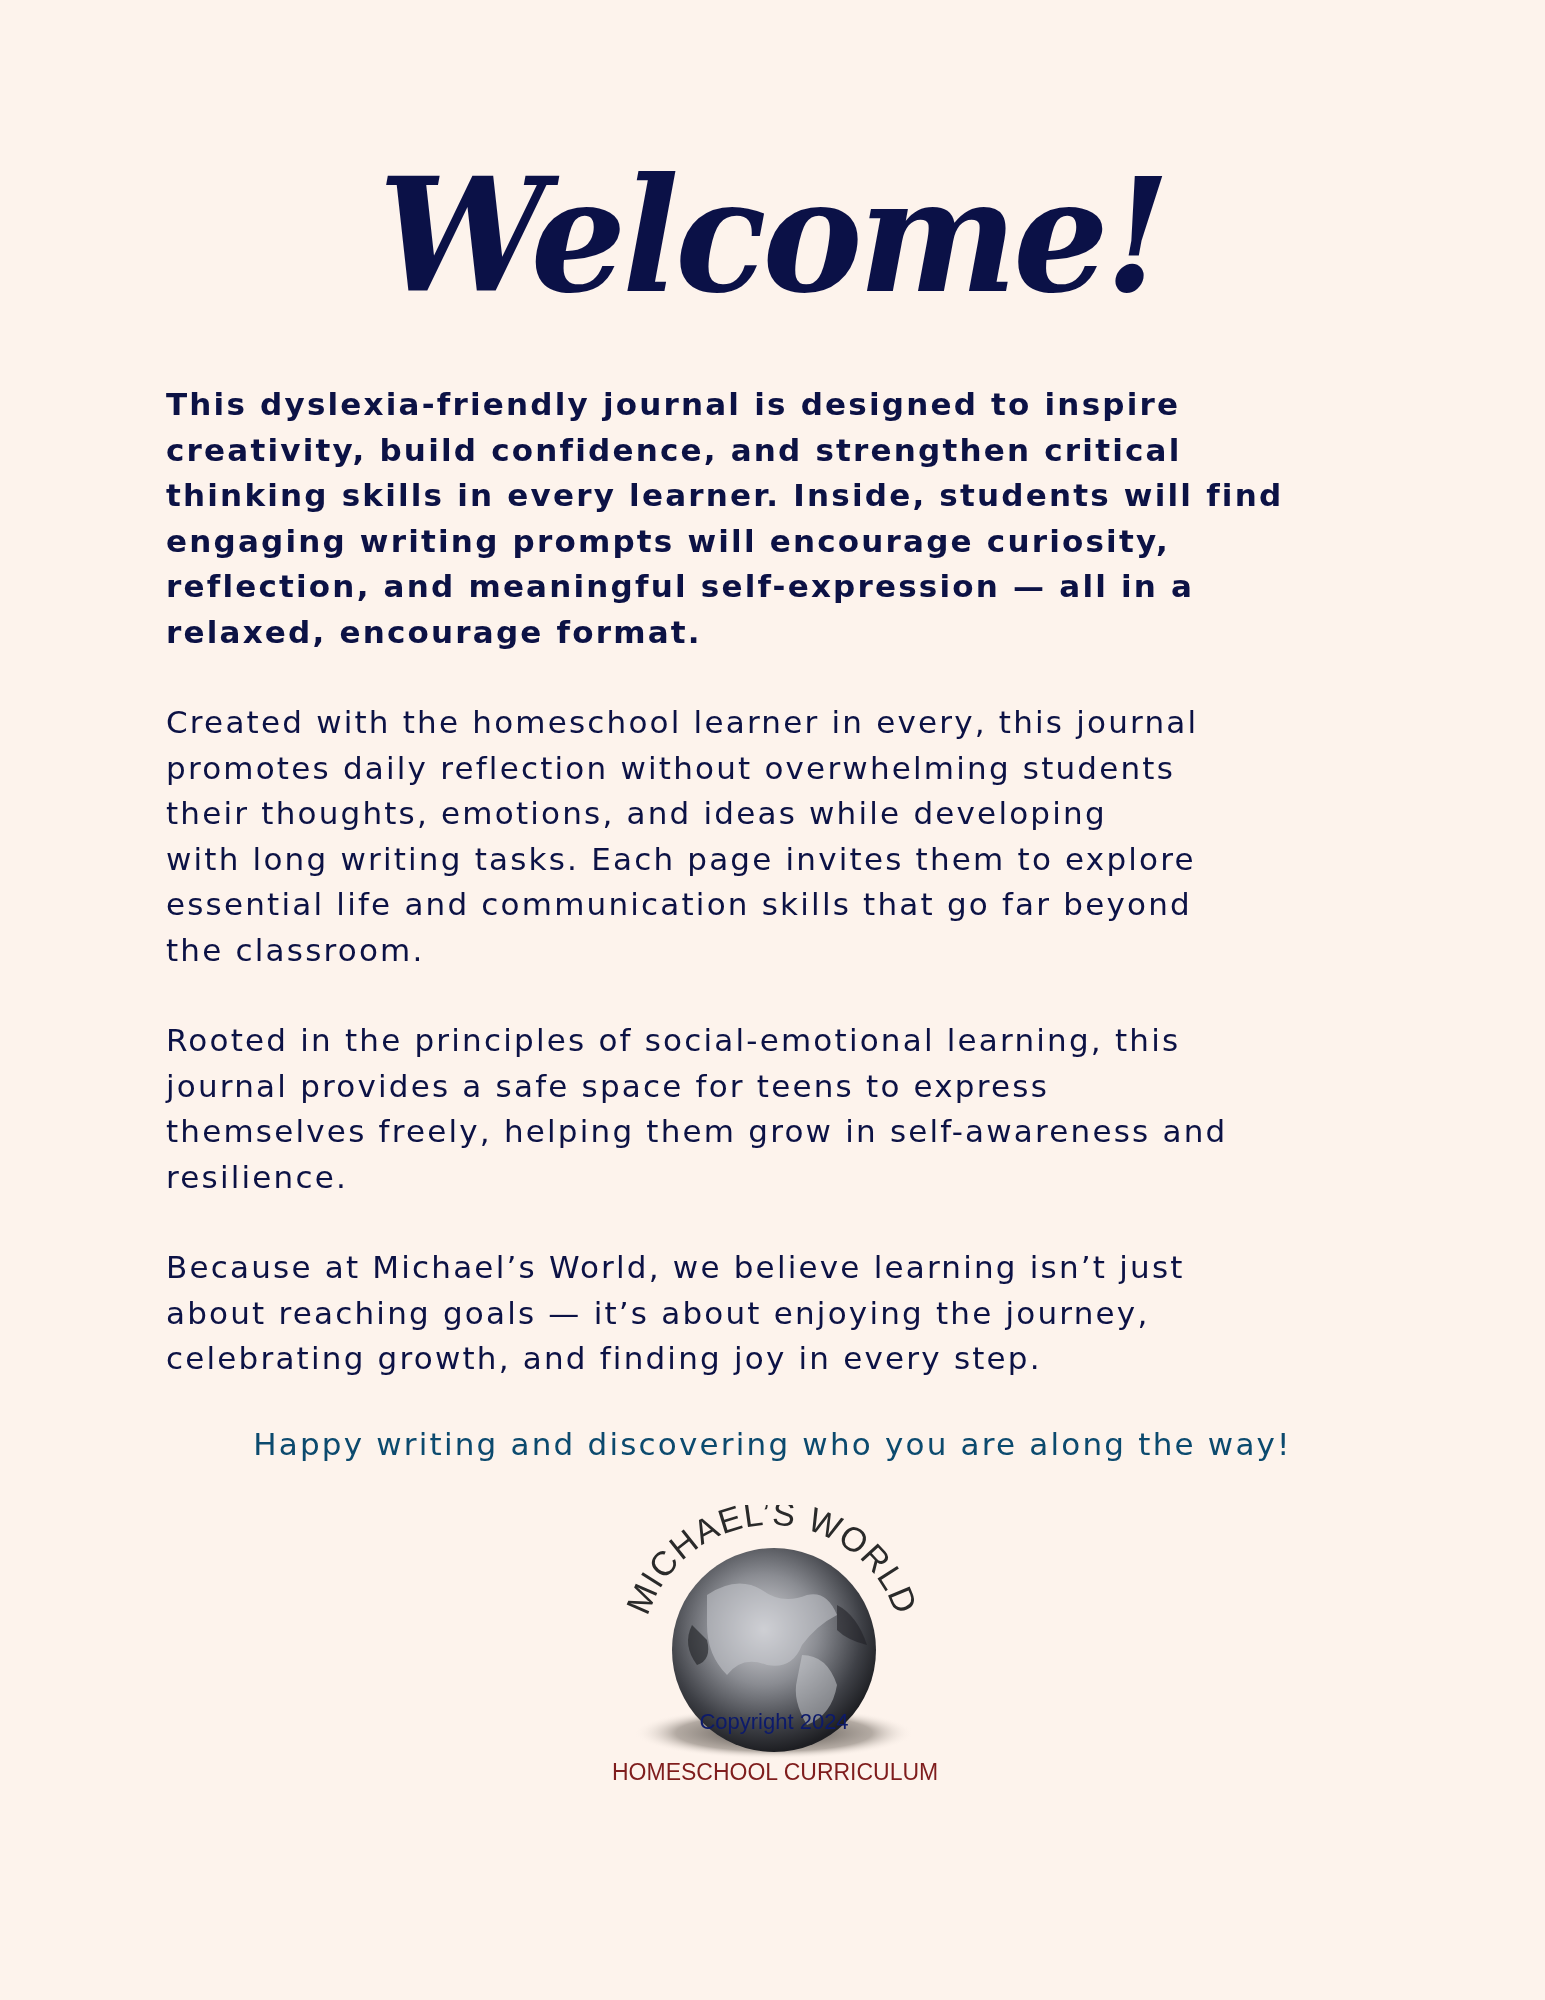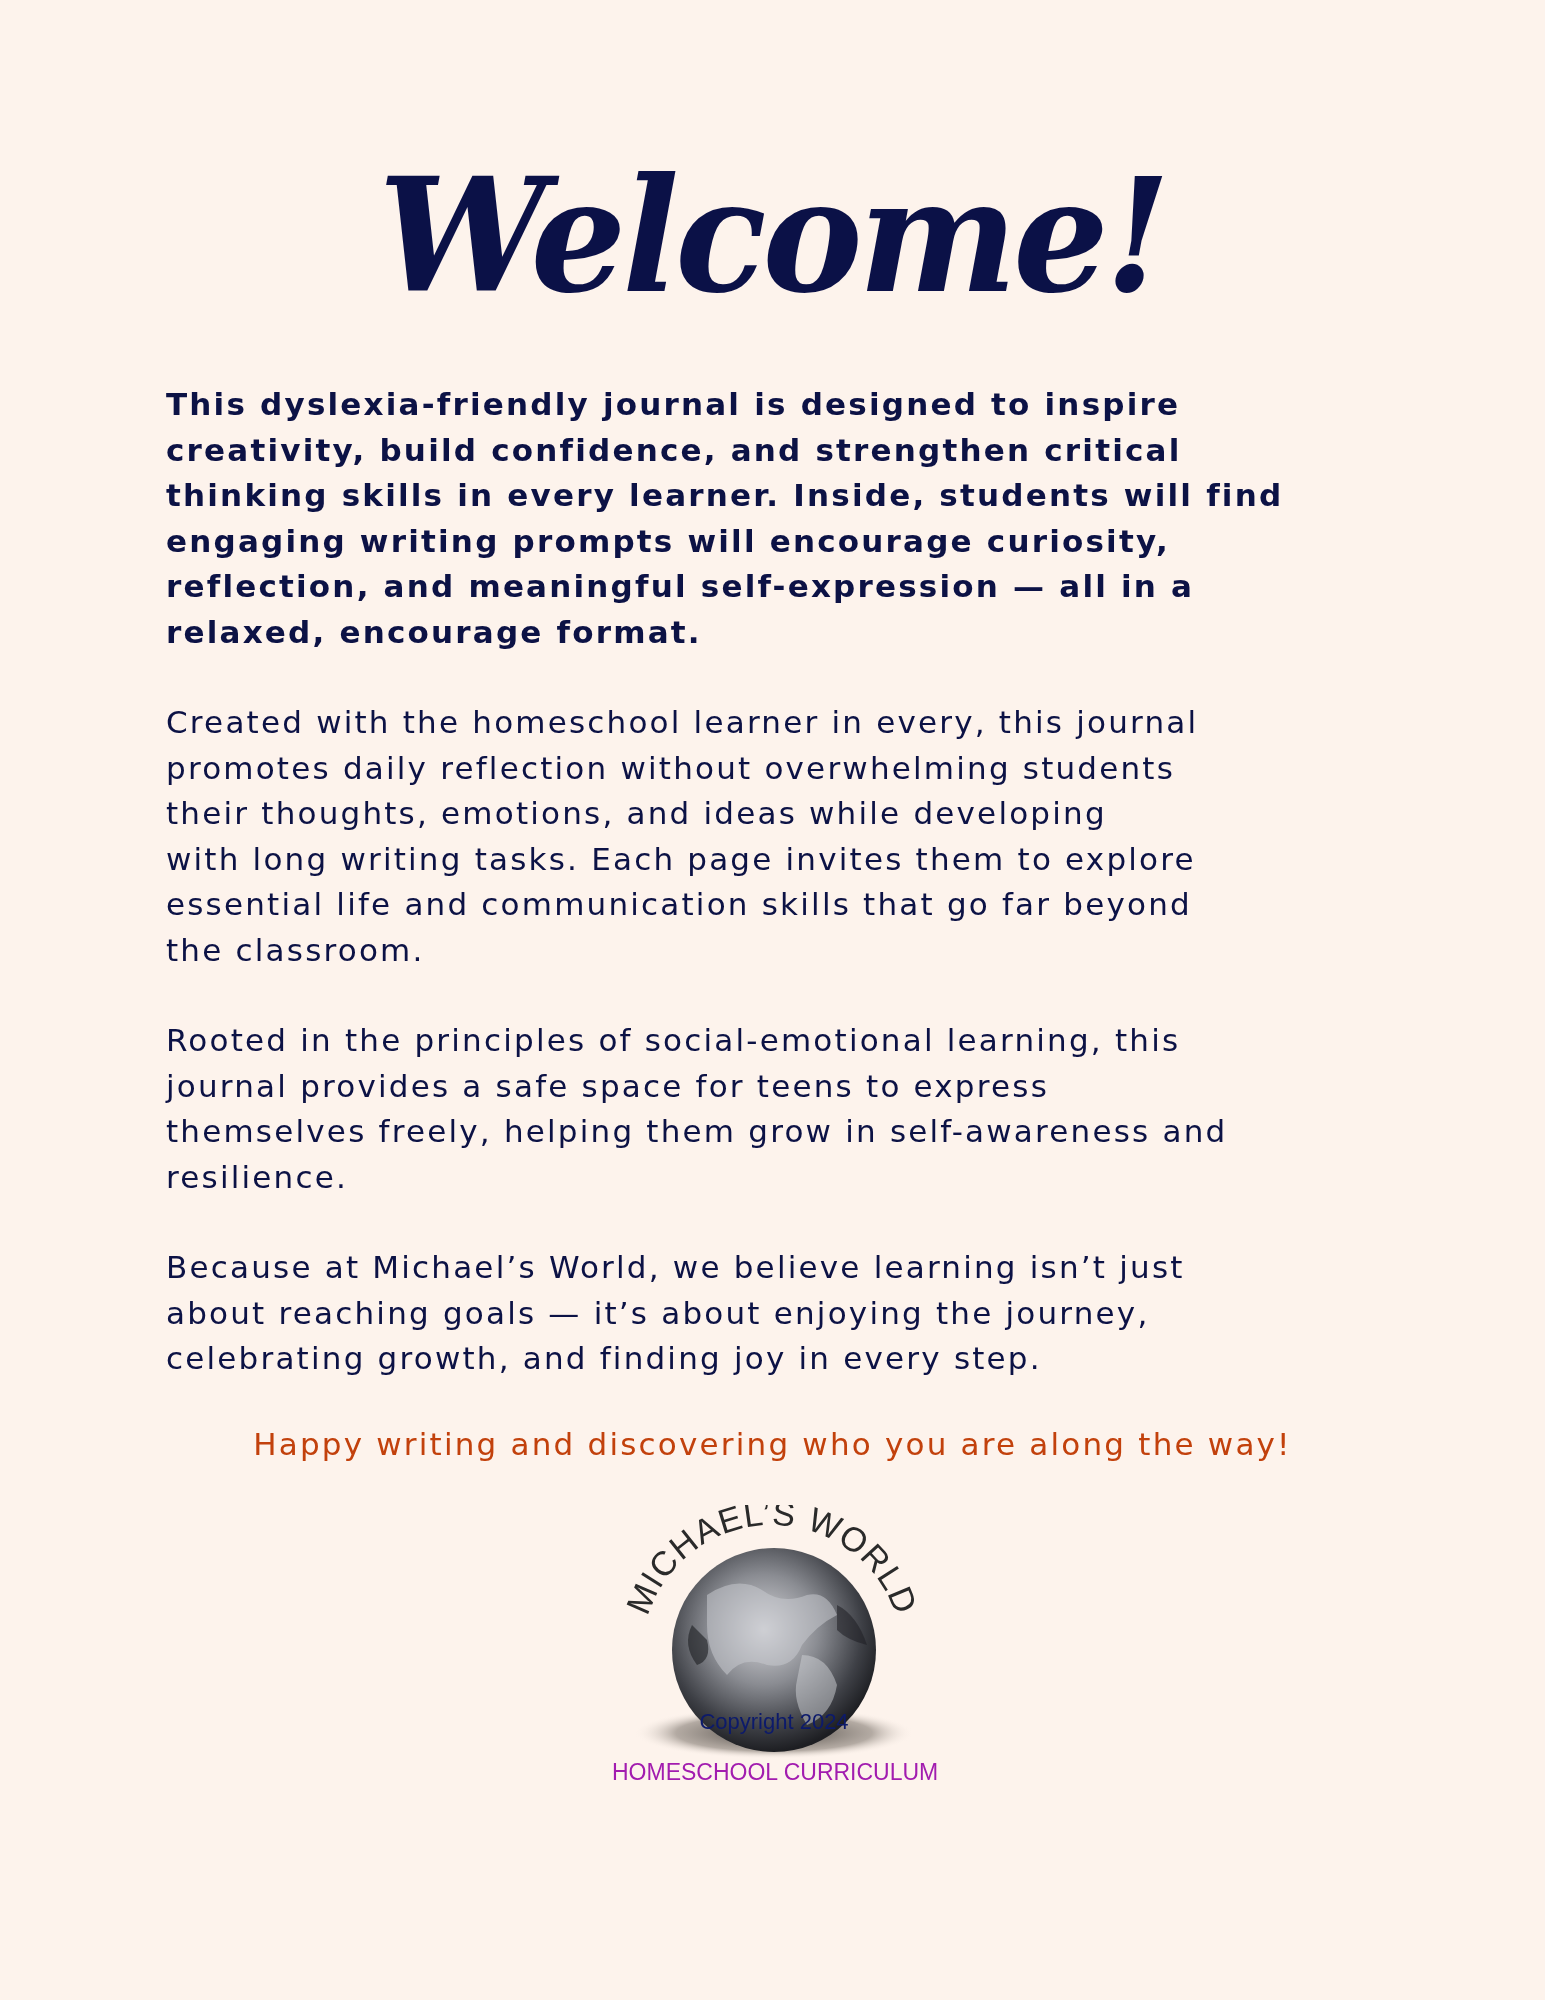--- a/index.html
+++ b/index.html
@@ -18,27 +18,27 @@
   }
   .para {
     position:absolute; left:166px; width:1300px;
     font-size:31px; line-height:45.5px; letter-spacing:2.2px;
     color:#0c1245;
   }
   .para .line { display:block; white-space:nowrap; }
   .happy {
     position:absolute; left:0; width:1545px; top:1422px;
     text-align:center; font-size:31px; line-height:45px; letter-spacing:2.2px;
-    color:#c2410c; white-space:nowrap;
+    color:#0c4a6e; white-space:nowrap;
   }
   .logo { position:absolute; left:612px; top:1505px; width:320px; height:300px; }
   .logo svg { display:block; }
   .logo .sub {
     position:absolute; left:0; width:320px; top:254px; text-align:center;
-    font-family:"Liberation Sans", sans-serif; font-size:23px; color:#a21caf;
+    font-family:"Liberation Sans", sans-serif; font-size:23px; color:#7f1d1d;
     white-space:nowrap; letter-spacing:0;
   }
 </style>
 </head>
 <body>
 
 <div class="title">Welcome!</div>
 
 <div class="para" style="top:382px;font-weight:bold;">
   <span class="line">This dyslexia-friendly journal is designed to inspire</span>

